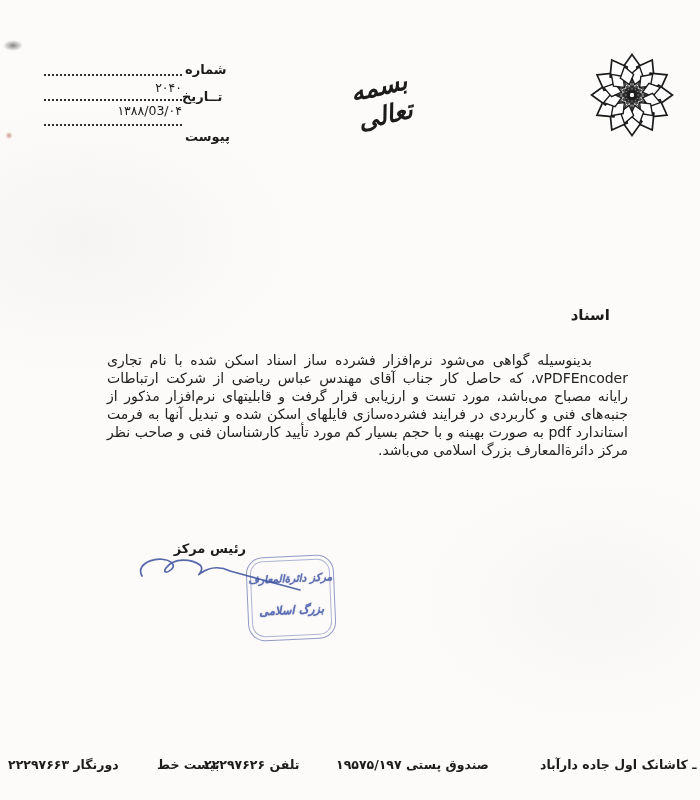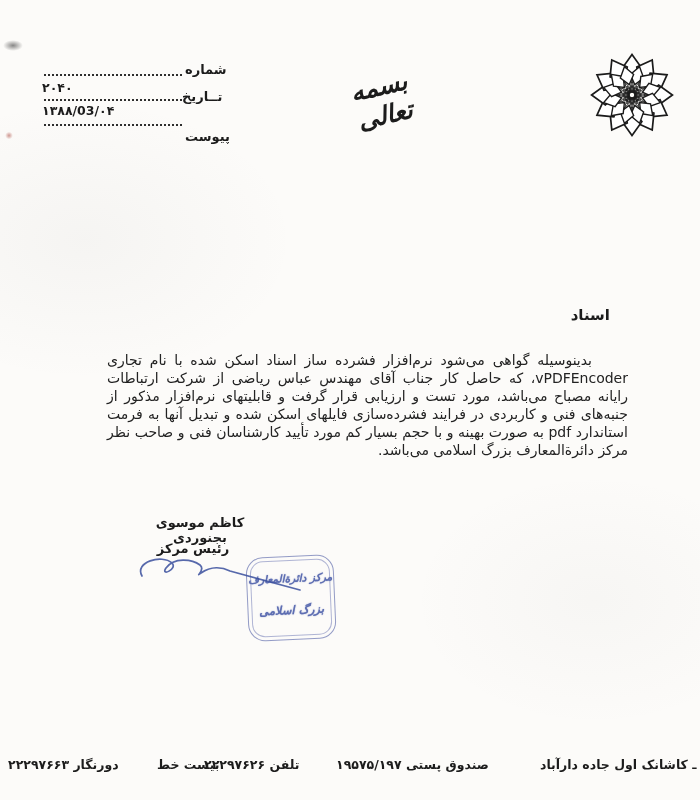--- a/index.html
+++ b/index.html
@@ -10,22 +10,22 @@
     background-image:
       radial-gradient(ellipse 300px 200px at 12% 30%, rgba(120,120,115,0.05), transparent 70%),
       radial-gradient(ellipse 260px 180px at 85% 75%, rgba(120,120,115,0.04), transparent 70%);
     overflow:hidden;
     font-family:"DejaVu Sans", sans-serif;
     color:#1c1c1c;
   }
   
   .meta-label { position:absolute; font-size:13px; font-weight:bold; direction:rtl; }
   .meta-line  { position:absolute; width:138px; height:0; border-bottom:2px dotted #2e2e2e; }
-  .meta-value { position:absolute; left:42px; width:140px; text-align:left;
-                font-size:12.5px; font-weight:bold; direction:rtl; }
+  .meta-value { position:absolute; left:42px; width:140px; text-align:right;
+                font-size:12.5px; font-weight:normal; direction:rtl; }
   
   .bismillah {
     position:absolute; left:322px; top:72px; width:120px; text-align:center;
     font-size:25px; font-weight:bold; font-style:italic; direction:rtl;
     transform:rotate(-13deg); letter-spacing:-1px;
   }
   
   .logo { position:absolute; left:589px; top:52px; }
   .org-block { position:absolute; right:4px; top:147px; width:190px; text-align:center; direction:rtl; }
   .org-name { font-size:16px; font-weight:bold; font-style:italic; white-space:nowrap; }
@@ -33,21 +33,21 @@
   
   .cert-title { position:absolute; top:306px; right:90px; font-size:15px; font-weight:bold; direction:rtl; }
   .cert-body {
     position:absolute; top:351px; right:72px; width:521px;
     font-size:14px; line-height:18px; direction:rtl; text-align:justify;
     text-indent:36px; color:#222;
   }
   
   .signer-name  { position:absolute; left:134px; top:515px; width:132px; text-align:center;
                   font-size:13px; font-weight:bold; direction:rtl; }
-  .signer-title { position:absolute; left:150px; top:541px; width:86px; text-align:center;
+  .signer-title { position:absolute; left:160px; top:541px; width:86px; text-align:right;
                   font-size:13px; font-weight:bold; direction:rtl; }
   .signature-svg { position:absolute; left:128px; top:552px; z-index:3; }
   .stamp {
     position:absolute; left:247px; top:556px; width:88px; height:84px;
     border:1.6px solid rgba(100,112,175,0.75); border-radius:17px;
     transform:rotate(-2.5deg); z-index:2; opacity:0.92;
   }
   .stamp::before {
     content:""; position:absolute; inset:3px;
     border:1.2px solid rgba(100,112,175,0.55); border-radius:13px;
@@ -135,21 +135,20 @@
       <circle r="4"></circle>
     </g>
   </svg>
 
   <div class="org-block">
   </div>
 
   <div class="cert-title">اسناد</div>
   <div class="cert-body">بدینوسیله گواهی می‌شود نرم‌افزار فشرده ساز اسناد اسکن شده با نام تجاری vPDFEncoder، که حاصل کار جناب آقای مهندس عباس ریاضی از شرکت ارتباطات رایانه مصباح می‌باشد، مورد تست و ارزیابی قرار گرفت و قابلیتهای نرم‌افزار مذکور از جنبه‌های فنی و کاربردی در فرایند فشرده‌سازی فایلهای اسکن شده و تبدیل آنها به فرمت استاندارد pdf به صورت بهینه و با حجم بسیار کم مورد تأیید کارشناسان فنی و صاحب نظر مرکز دائرةالمعارف بزرگ اسلامی می‌باشد.</div>
 
-  <div class="signer-name">کاظم موسوی بجنوردی</div>
   <div class="signer-title">رئیس مرکز</div>
 
   <svg class="signature-svg" width="190" height="50" viewBox="0 0 190 50">
     <path d="M14 24 C 6 10, 34 2, 44 11 C 50 17, 32 25, 38 16 C 46 5, 64 7, 72 13 C 78 18, 66 26, 73 21 C 83 14, 94 15, 102 19 L 172 38" fill="none" stroke="#3a4f9e" stroke-width="1.7" stroke-linecap="round" opacity="0.85"></path>
   </svg>
 
   <div class="stamp">
     <div class="stamp-line stamp-line1">مرکز دائرةالمعارف</div>
     <div class="stamp-line stamp-line2">بزرگ اسلامی</div>
   </div>

